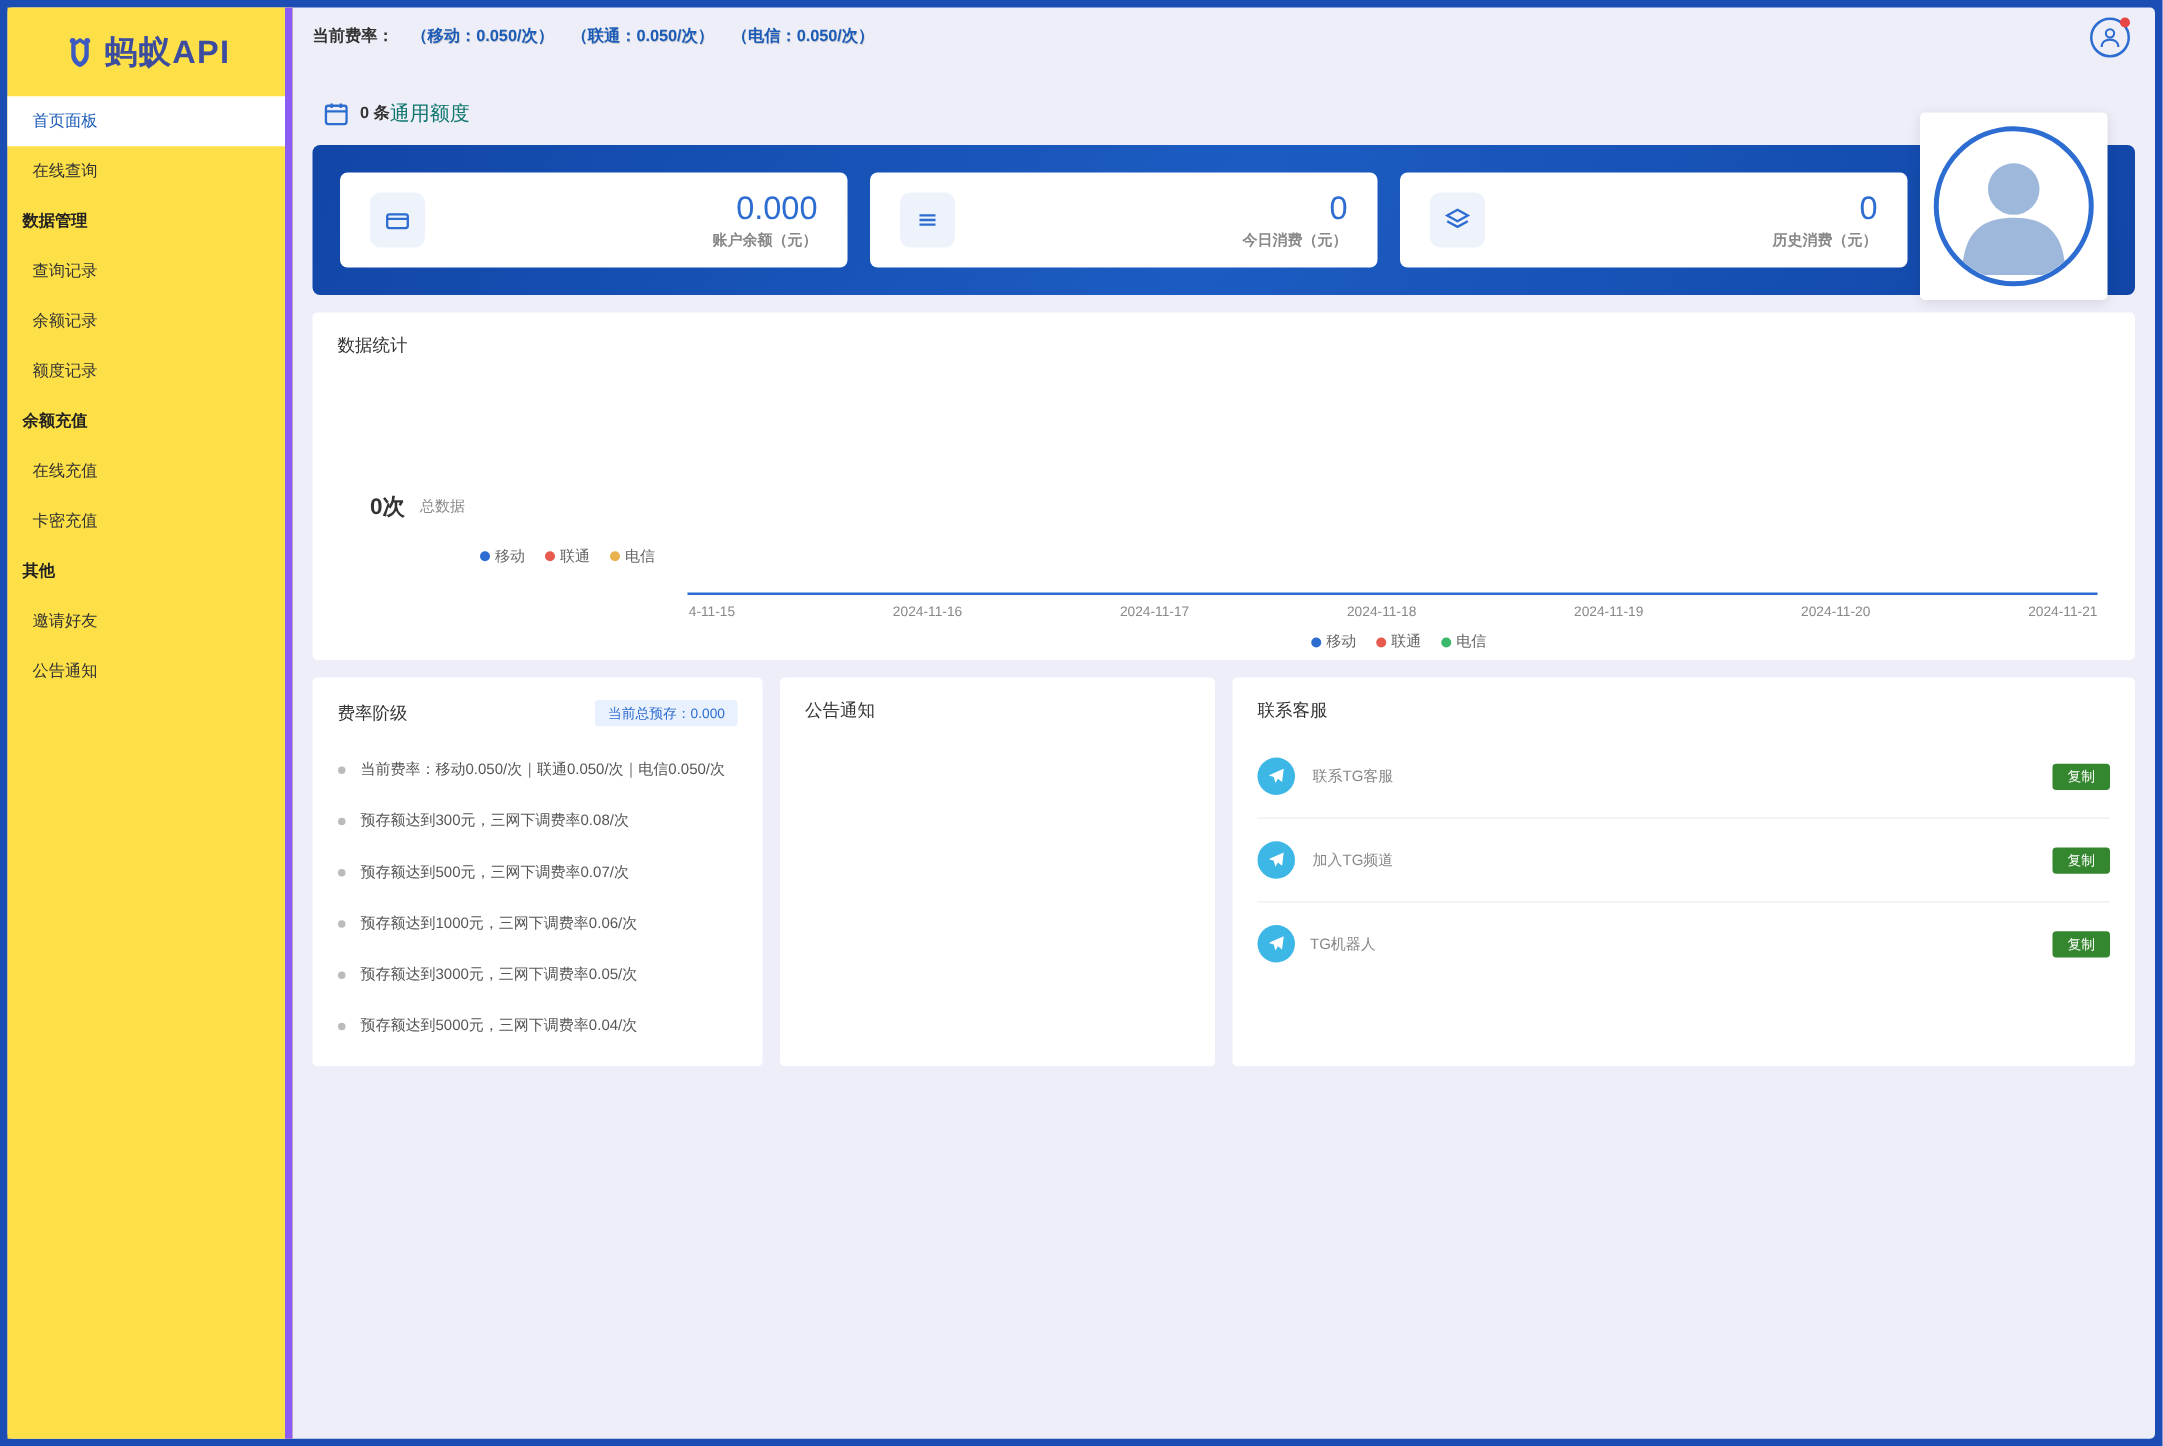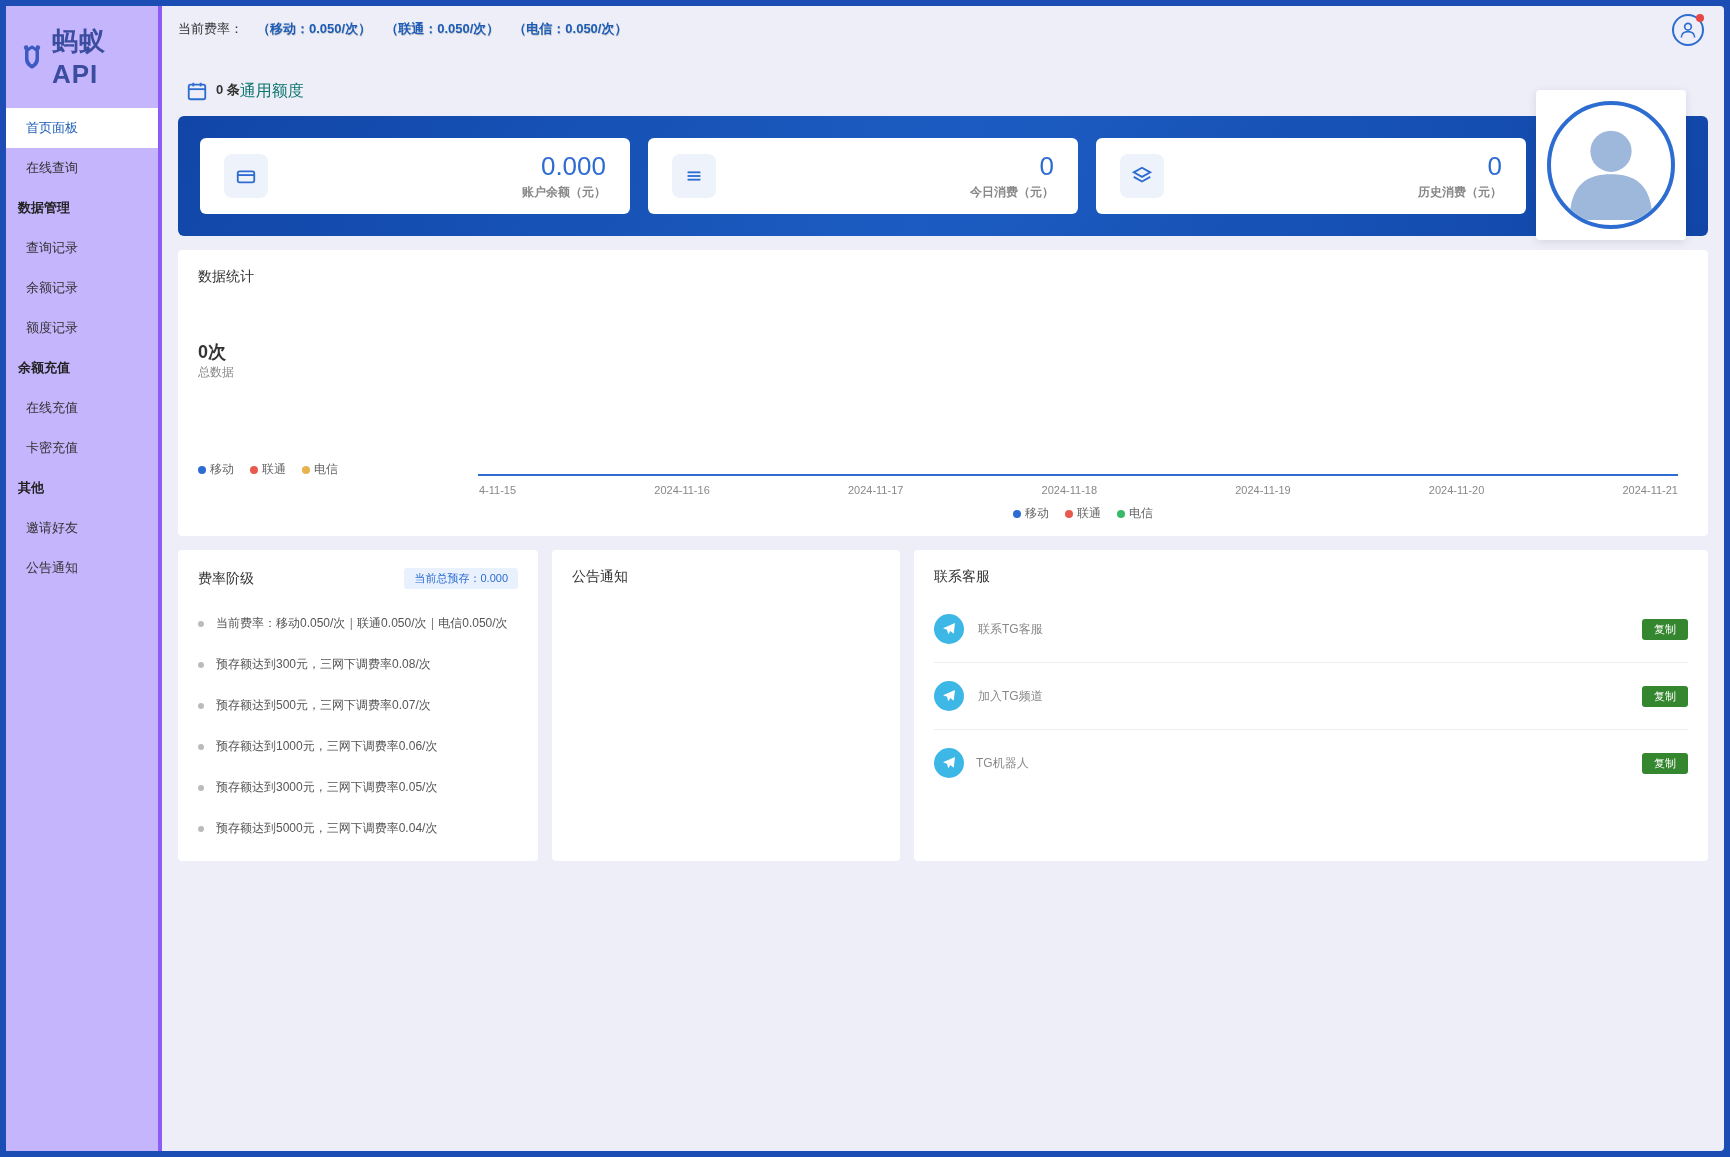--- a/index.html
+++ b/index.html
@@ -1,33 +1,33 @@
 <!DOCTYPE html>
 <html><head>
   <meta charset="utf-8">
   <style>
     * { margin: 0; padding: 0; box-sizing: border-box; font-family: -apple-system, BlinkMacSystemFont, "Segoe UI", "PingFang SC", "Microsoft YaHei", sans-serif; }
     body { background: #1c4db5; padding: 6px; }
     .app { background: #edeef8; border-radius: 4px; width: 100%; height: 100%; display: flex; min-height: calc(1157px - 12px); position: relative; }
     
     
-    .sidebar { width: 156px; background: #c4b5fd; border-right: 4px solid #8b5cf6; }
+    .sidebar { width: 228px; background: #fde047; border-right: 6px solid #8b5cf6; }
     .logo { padding: 18px 12px; display: flex; align-items: center; gap: 6px; justify-content: center; }
     .logo-icon { width: 28px; height: 28px; }
     .logo-text { font-size: 26px; font-weight: 600; color: #3c4da0; letter-spacing: 1px; }
     .nav-item { padding: 11px 20px; font-size: 13px; color: #333; cursor: pointer; }
     .nav-item.active { background: #fff; color: #1c5cb8; }
     .nav-section { padding: 11px 12px; font-size: 13px; font-weight: 600; color: #222; }
     
     
     .main { flex: 1; padding: 0; overflow: hidden; }
     
     
     .header { height: 46px; display: flex; align-items: center; padding: 0 16px; font-size: 13px; color: #555; position: relative; }
-    .header-label { color: #333; font-weight: 400; }
+    .header-label { color: #333; font-weight: 700; }
     .rate-item { margin-left: 14px; color: #1c5cb8; font-weight: 600; text-shadow: 0.5px 0.5px 0 #ccc; }
     .avatar-top { position: absolute; right: 20px; top: 8px; width: 32px; height: 32px; border-radius: 50%; border: 2px solid #2d6cd0; display:flex; align-items:center; justify-content:center; }
     .avatar-top::after { content:''; position:absolute; top:-2px; right:-2px; width:8px; height:8px; background:#e84545; border-radius:50%; }
     
     .content { padding: 12px 16px; }
     
     
     .quota-row { display: flex; align-items: center; gap: 8px; padding: 16px 8px 14px; }
     .cal-icon { width: 22px; height: 22px; display:flex; align-items:center; justify-content:center; }
     .quota-col { display:flex; flex-direction:row; }
@@ -41,21 +41,21 @@
     .stat-vals { flex:1; text-align:right; }
     .stat-main { font-size: 26px; font-weight:500; color:#2d6cd0; }
     .stat-sub { font-size: 12px; color:#888; margin-top:2px;font-weight:bold; }
     .big-avatar { position:absolute; right: 22px; top: -26px; width: 150px; height: 150px; background:#fff; border-radius:4px; padding:8px; display:flex; align-items:center; justify-content:center; box-shadow: 0 2px 10px rgba(0,0,0,0.1); }
     .big-avatar-inner { width:128px; height:128px; border-radius:50%; border:4px solid #2d6cd0; display:flex; align-items:center; justify-content:center; overflow:hidden; }
     
     
     .panel { background:#fff; border-radius:4px; padding: 18px 20px; margin-top: 14px; }
     .panel-title { font-size: 14px; color:#333; }
     .chart-wrap { margin-top: 14px; display:flex; }
-    .chart-left { width: 280px; display:flex; flex-direction:column; justify-content:center; gap:0; padding: 40px 0; }
+    .chart-left { width: 280px; display:flex; flex-direction:row; justify-content:center; align-items:center; gap:12px; padding: 40px 0; }
     .chart-left-val { font-size: 18px; color:#333; font-weight:600; }
     .chart-left-label { font-size:12px; color:#888; }
     .chart-left-legend { margin-top: 80px; display:flex; gap:16px; font-size:12px; color:#666; }
     .chart-right { flex:1; height: 210px; position:relative; }
     .chart-axis { position:absolute; bottom:34px; left:0; right:10px; height:2px; background:#2d6cd0; }
     .chart-dates { position:absolute; bottom:14px; left:1px; right:10px; display:flex; justify-content:space-between; font-size:11px; color:#888; }
     .chart-right-legend { position:absolute; bottom:-12px; left:0; right:0; display:flex; justify-content:center; gap:16px; font-size:12px; color:#666; }
     .legend-dot { display:inline-block; width:8px; height:8px; border-radius:50%; margin-right:4px; vertical-align:middle; }
     .dot-blue { background:#2d6cd0; }
     .dot-red { background:#e8594e; }

